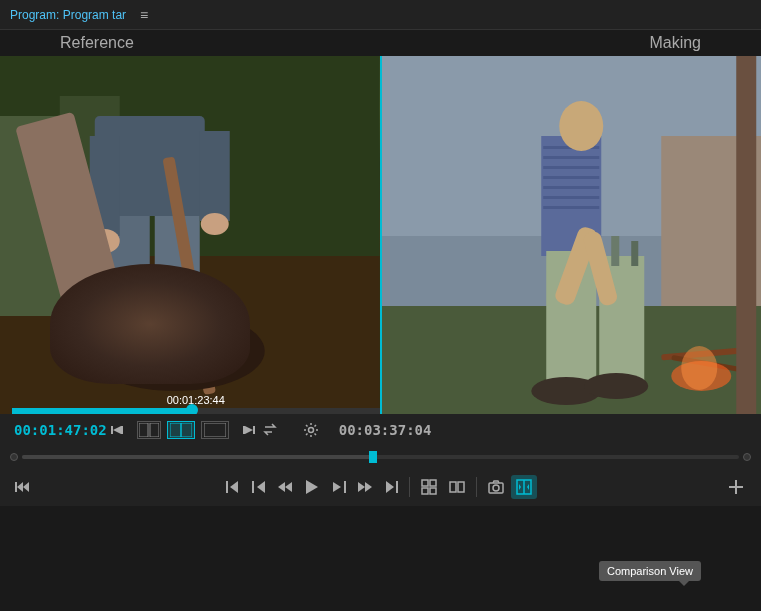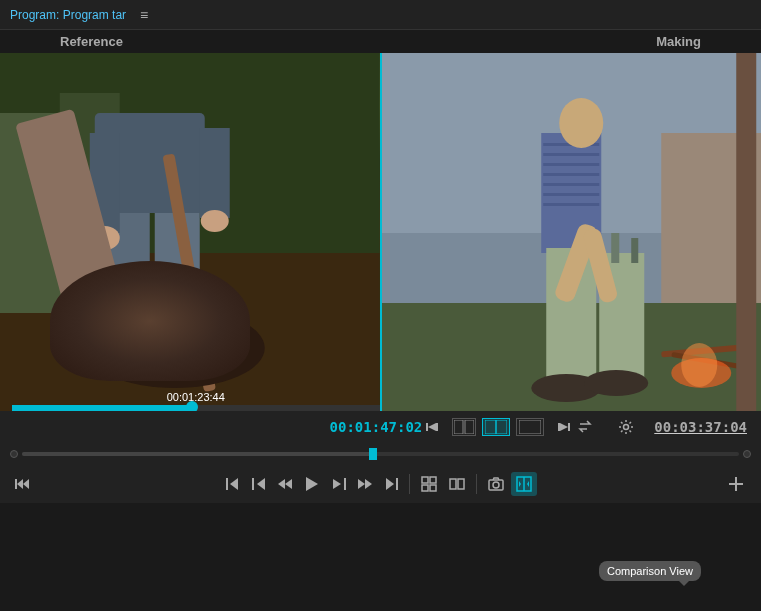--- a/index.html
+++ b/index.html
@@ -38,23 +38,22 @@
     }
 
     
     .labels-row {
       display: flex;
       justify-content: space-between;
       padding: 4px 60px;
       background: #1a1a1a;
     }
     .label-text {
-      font-size: 13px;
+      font-size: 16px;
       color: #aaa;
-      font-weight: bold;
     }
 
     
     .video-area {
       display: flex;
       width: 761px;
       height: 358px;
       background: #000;
       position: relative;
     }
@@ -138,21 +137,21 @@
     
     .controls-area {
       background: #222;
       padding: 0;
     }
 
     
     .time-row {
       display: flex;
       align-items: center;
-      justify-content: flex-end;
+      justify-content: flex-start;
       padding: 4px 14px;
       height: 32px;
     }
     .time-display {
       font-size: 14px;
       font-weight: bold;
       color: #00bcd4;
       font-family: monospace;
     }
     .time-display.right {
@@ -265,21 +264,21 @@
 
     
     .tooltip {
       position: absolute;
       bottom: 30px;
       right: 60px;
       background: #555;
       color: #fff;
       font-size: 11px;
       padding: 4px 8px;
-      border-radius: 8px;
+      border-radius: 3px;
       white-space: nowrap;
       pointer-events: none;
     }
     .tooltip::after {
       content: '';
       position: absolute;
       top: 100%;
       right: 12px;
       border: 5px solid transparent;
       border-top-color: #555;
@@ -451,21 +450,21 @@
 
       <button class="icon-btn" title="Mark Out">
         <svg class="svg-icon" viewBox="0 0 14 14">
           <rect x="2" y="3" width="2" height="8" fill="currentColor"></rect>
           <polygon points="4,3 12,7 4,11" fill="currentColor"></polygon>
           <rect x="12" y="3" width="2" height="8" fill="currentColor"></rect>
         </svg>
       </button>
     </div>
 
-    <div style="display:flex; align-items:center; gap:16px;text-decoration:underline;">
+    <div style="display:flex; align-items:center; gap:16px;">
 
       <button class="icon-btn">
         <svg class="svg-icon-lg" viewBox="0 0 16 16">
           <path d="M2 5h10l-3-3m0 8H2l3 3" fill="none" stroke="currentColor" stroke-width="1.5"></path>
         </svg>
       </button>
 
       <button class="icon-btn">
         <svg class="svg-icon-lg" viewBox="0 0 16 16">
           <circle cx="8" cy="8" r="2.5" fill="none" stroke="currentColor" stroke-width="1.5"></circle>

